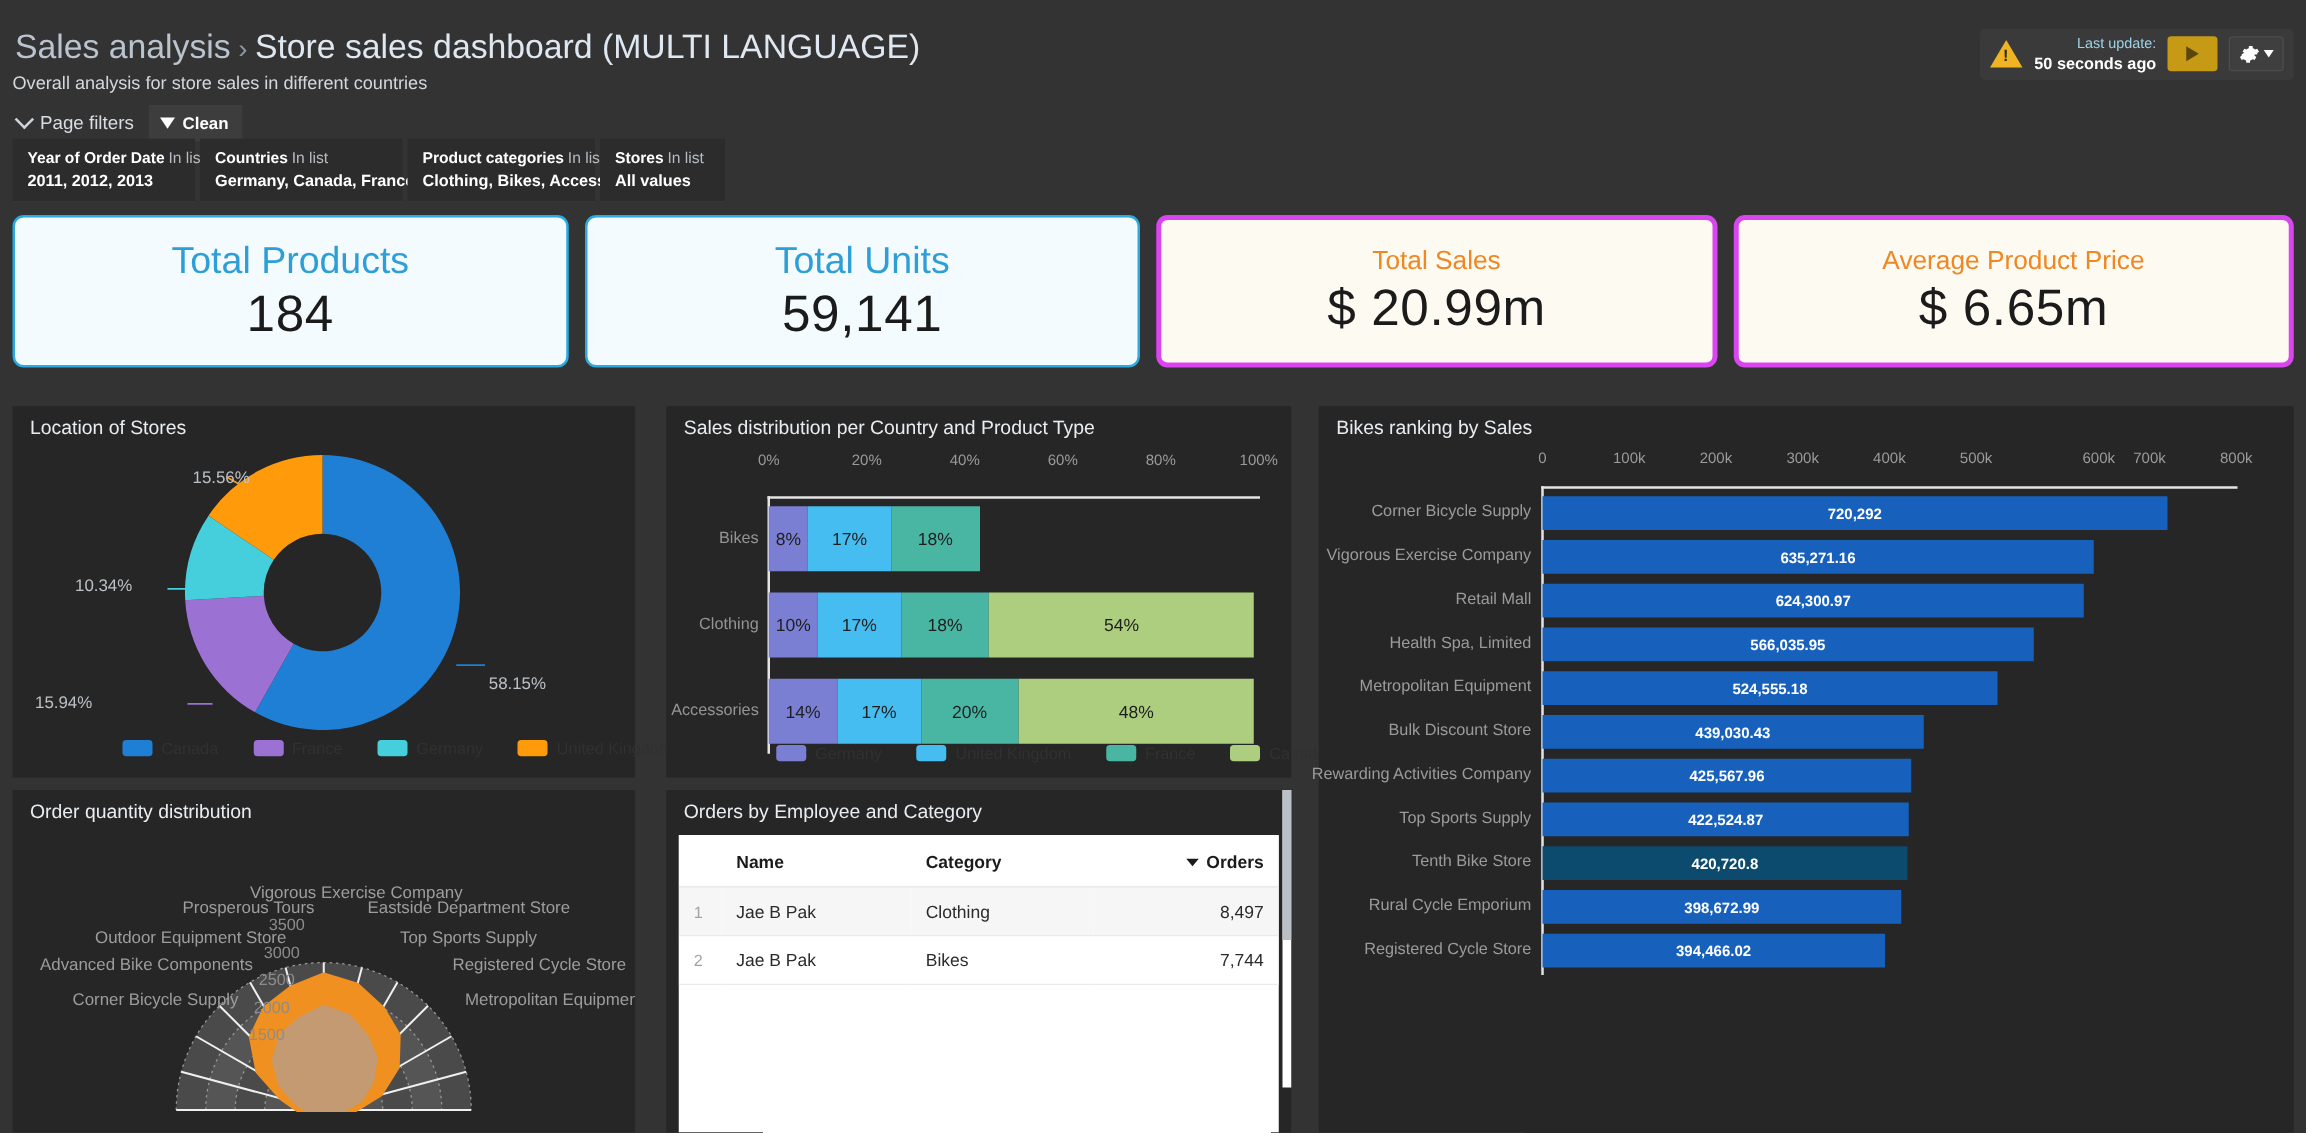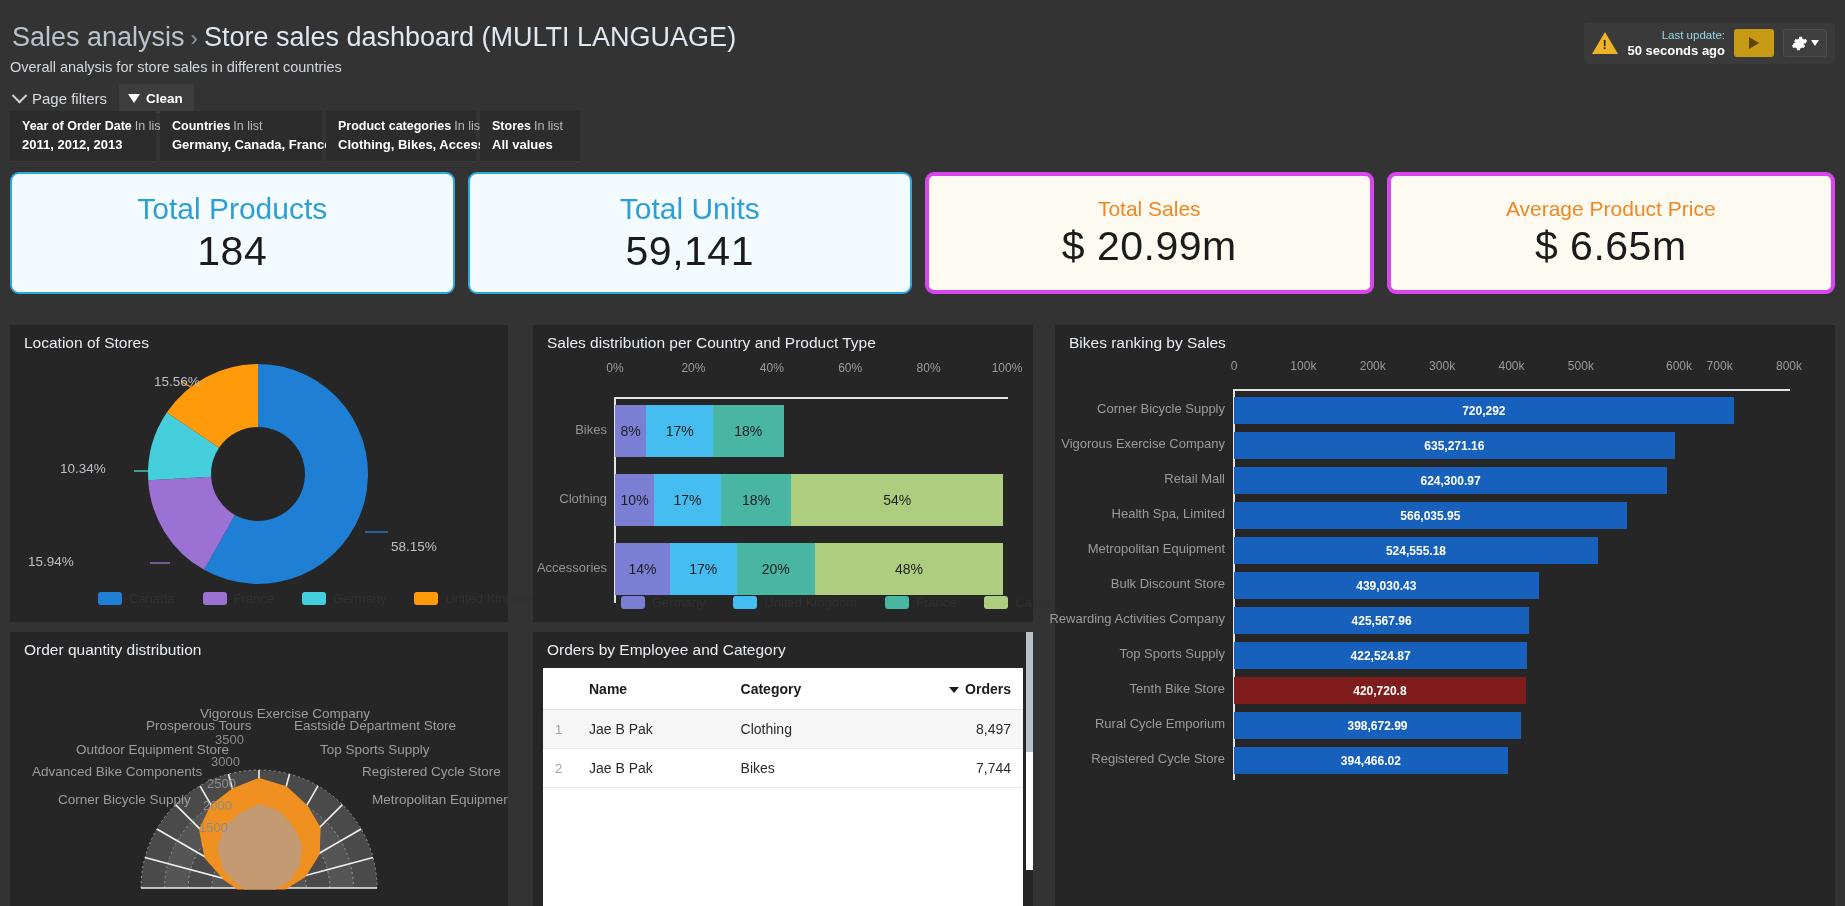--- a/index.html
+++ b/index.html
@@ -514,21 +514,21 @@
         </div>
       </div>
       <div class="rk-row" style="top: 289px;">
         <div class="rk-name" style="right: 610px;">Top Sports Supply</div>
         <div class="rk-bar" style="left: 179px; width: 293.127px; background: rgb(23, 97, 189);">
           <span>422,524.87</span>
         </div>
       </div>
       <div class="rk-row" style="top: 324px;">
         <div class="rk-name" style="right: 610px;">Tenth Bike Store</div>
-        <div class="rk-bar" style="left: 179px; width: 291.875px; background: #7f1d1d;">
+        <div class="rk-bar" style="left: 179px; width: 291.875px; background: #0c4a6e;">
           <span>420,720.8</span>
         </div>
       </div>
       <div class="rk-row" style="top: 359px;">
         <div class="rk-name" style="right: 610px;">Rural Cycle Emporium</div>
         <div class="rk-bar" style="left: 179px; width: 287px; background: rgb(23, 97, 189);">
           <span>398,672.99</span>
         </div>
       </div>
       <div class="rk-row" style="top: 394px;">

